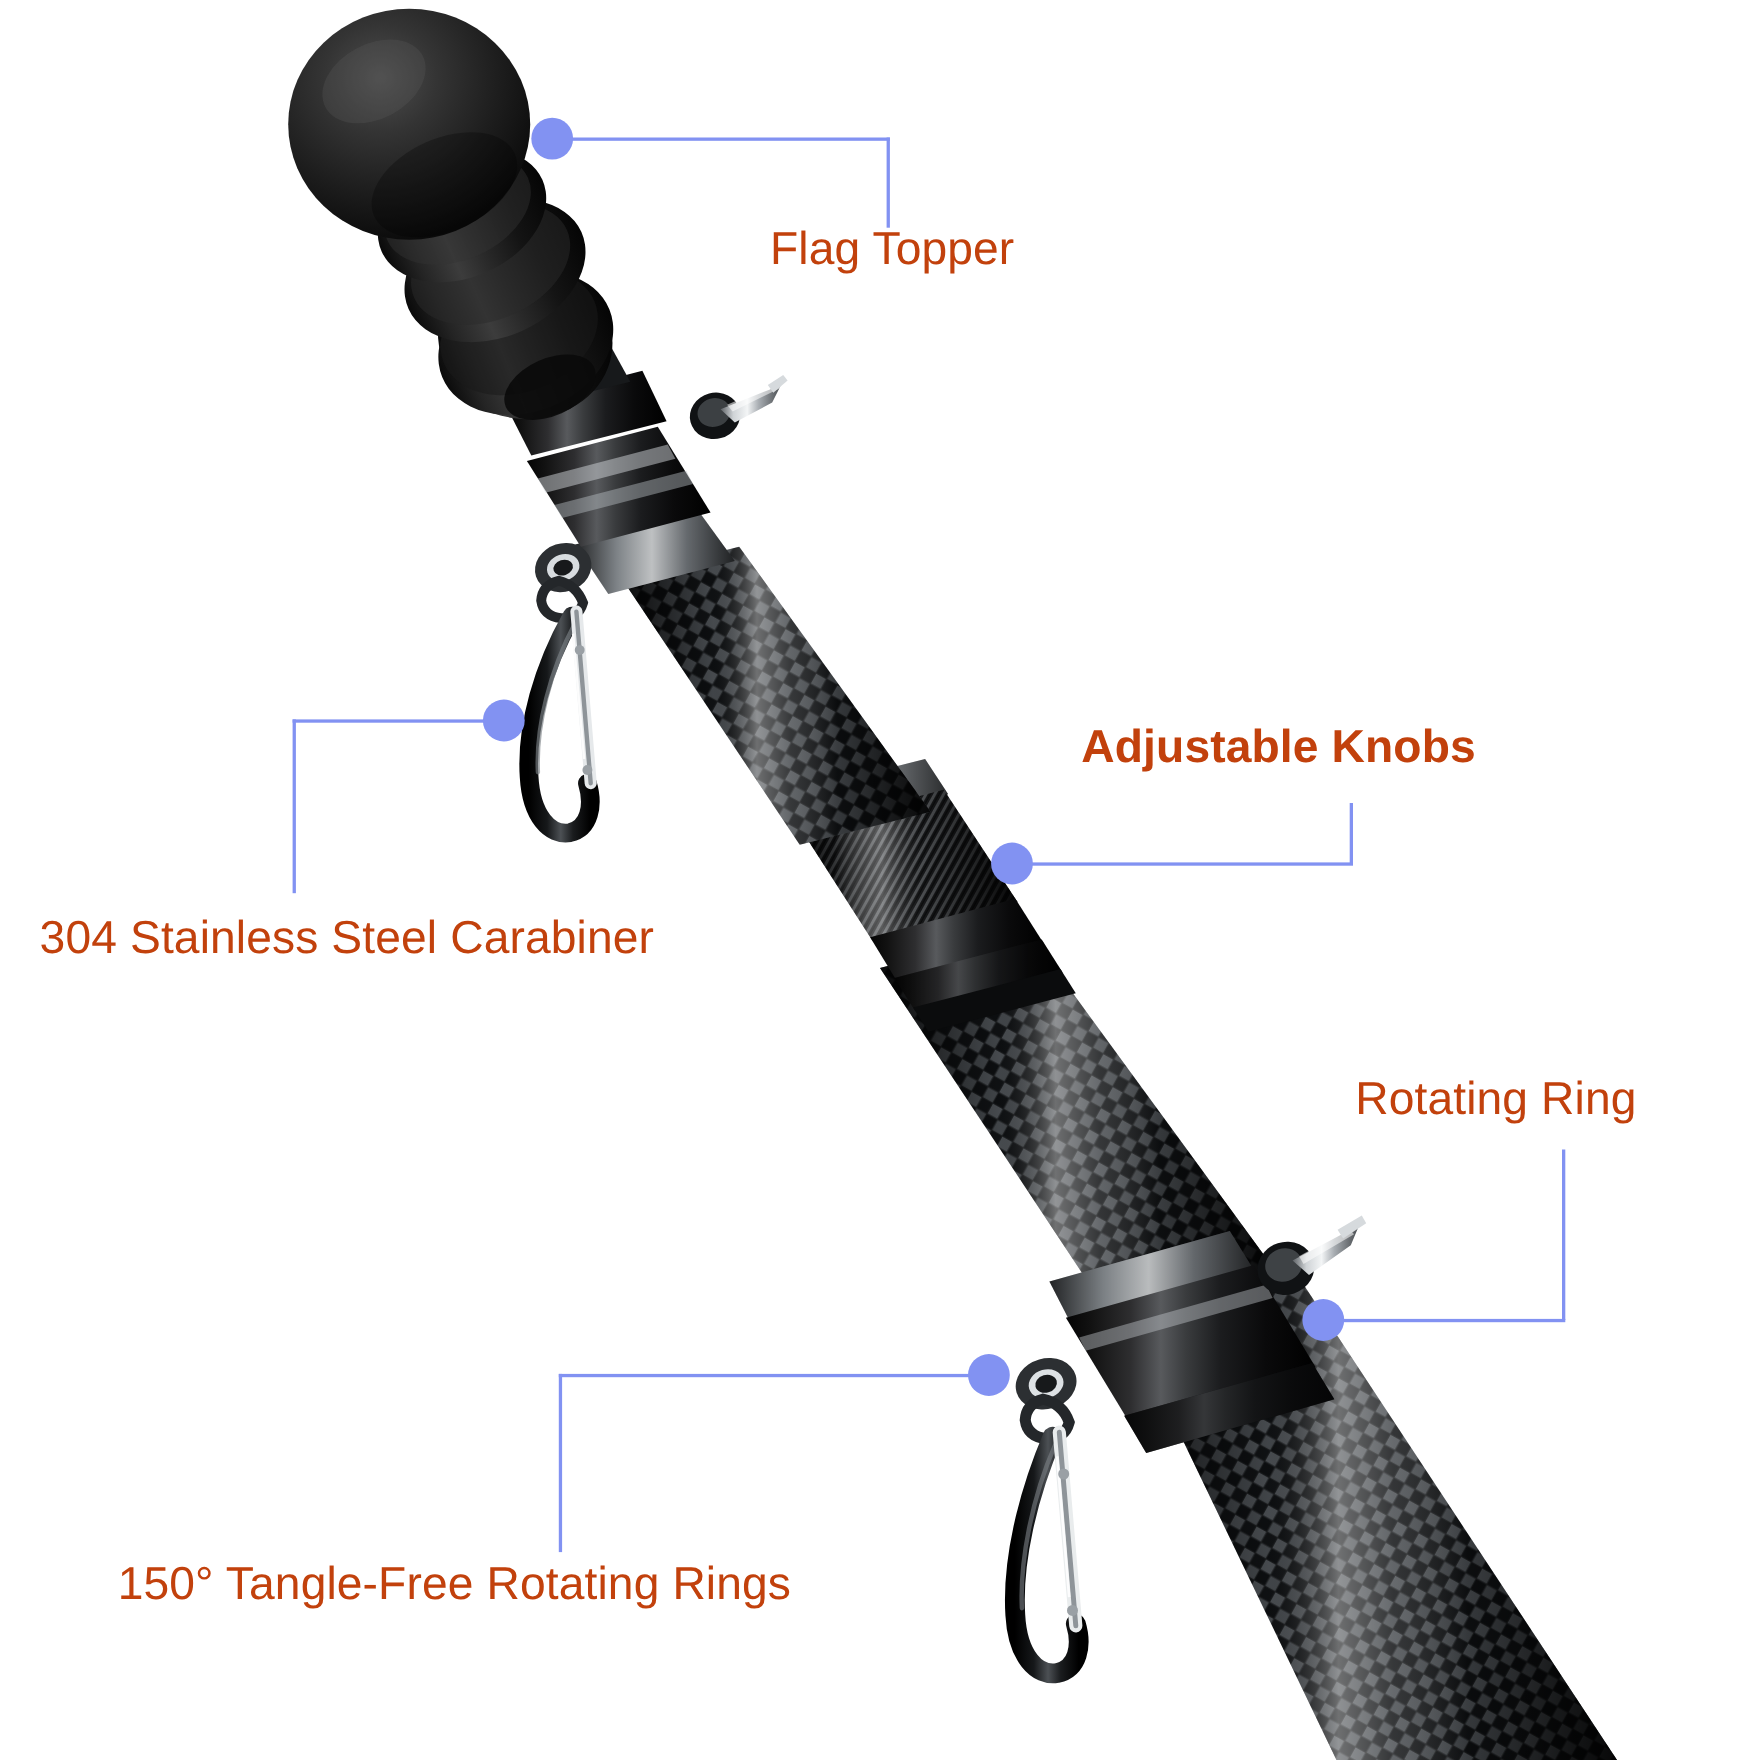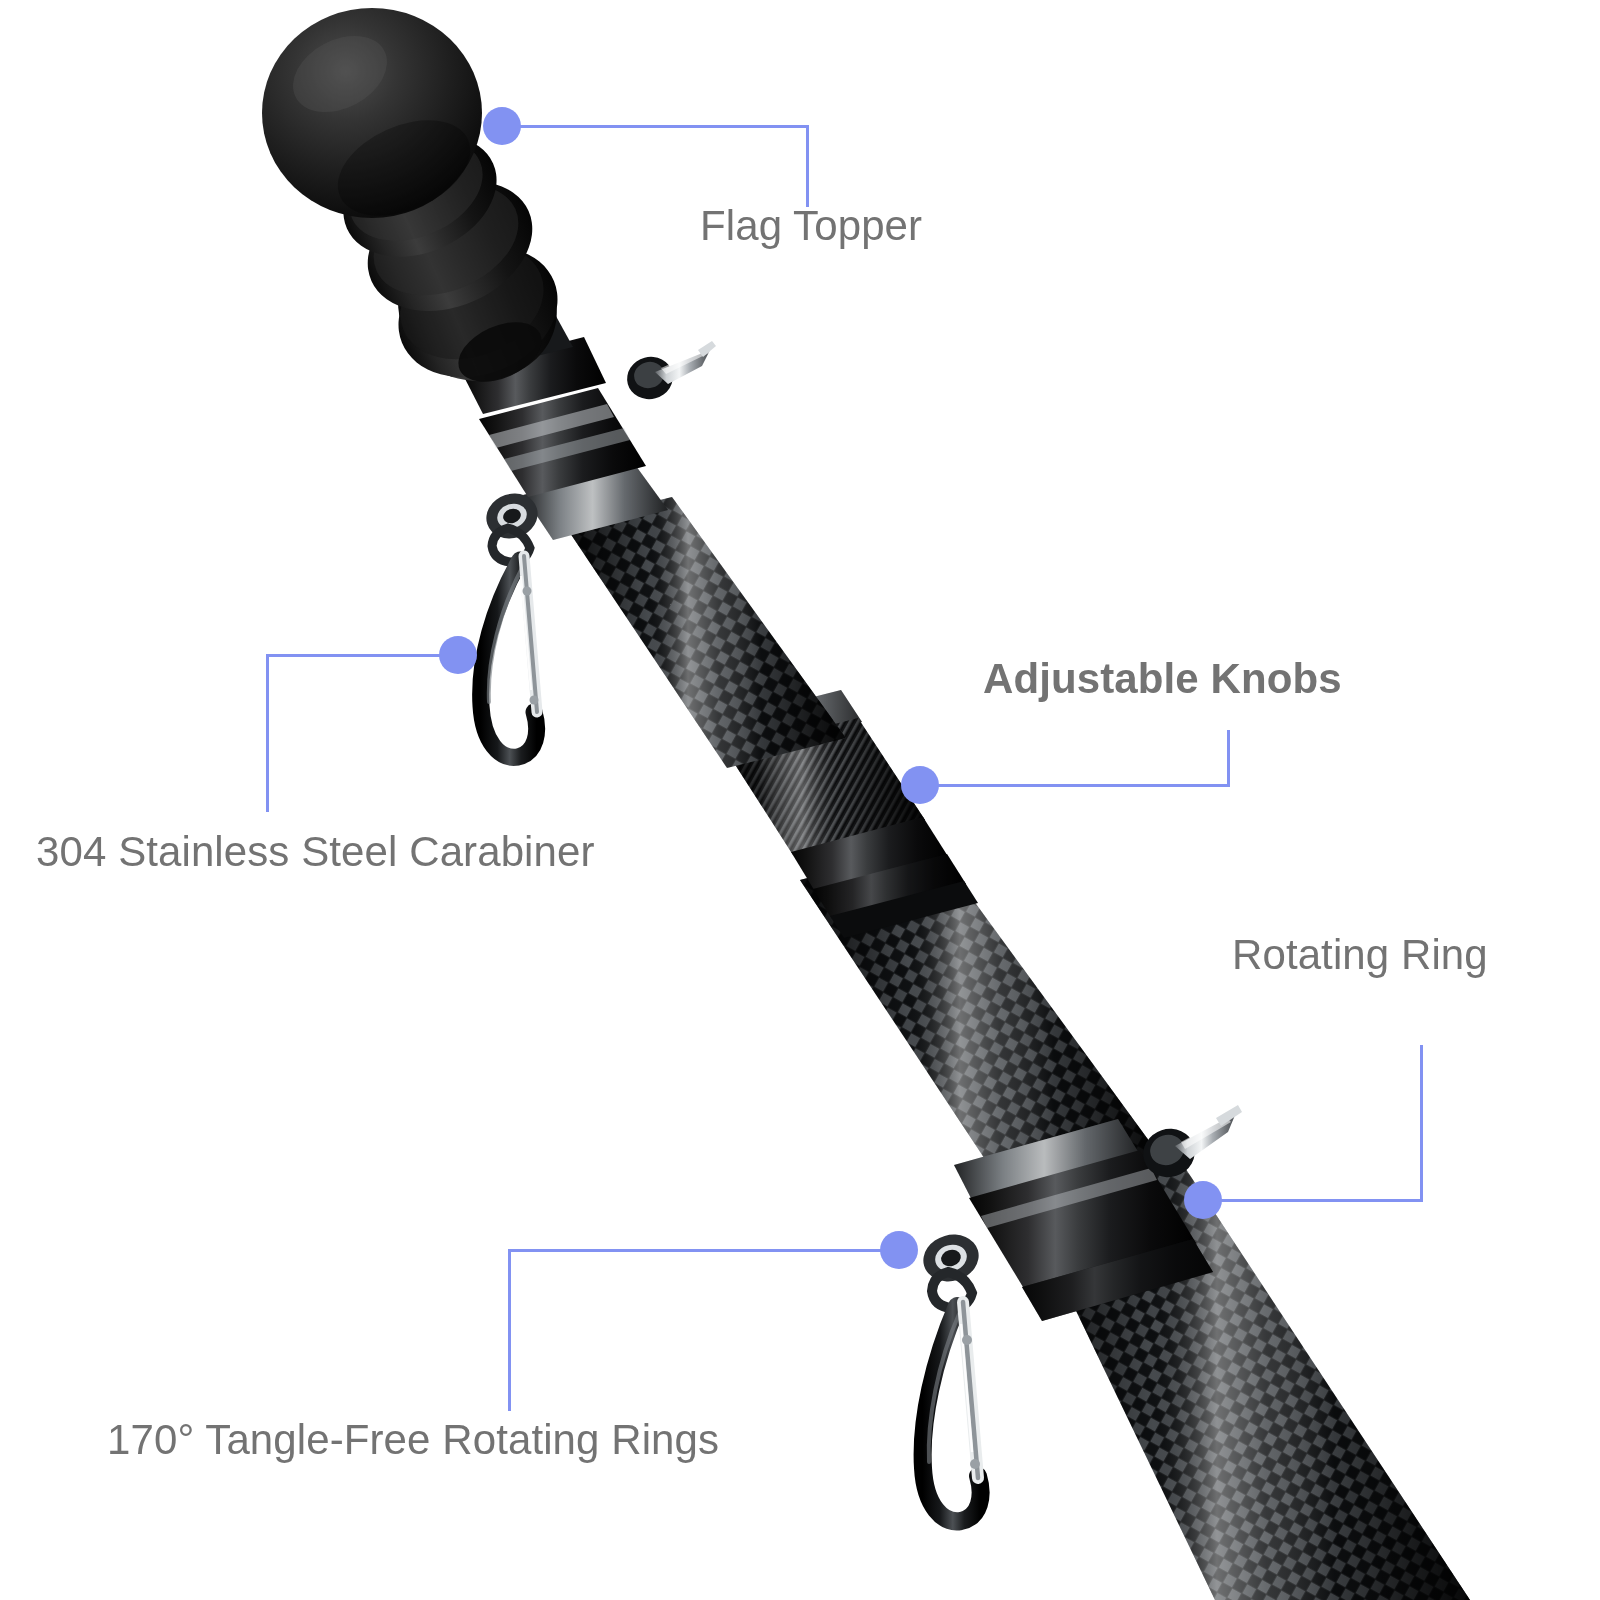--- a/index.html
+++ b/index.html
@@ -14,21 +14,21 @@
   
   #product{position:absolute;inset:0;}
   #product svg{position:absolute;left:0;top:0;}
 
   
   #callouts{position:absolute;inset:0;}
   .cl-h{position:absolute;height:3px;}
   .cl-v{position:absolute;width:3px;}
   .cl-dot{position:absolute;width:38px;height:38px;border-radius:50%;}
   .cl-label{
-    position:absolute;color:#737373;font-size:42px;line-height:1.05;
+    position:absolute;color:#c2410c;font-size:42px;line-height:1.05;
     white-space:nowrap;letter-spacing:0.1px;
   }
 </style>
 </head>
 <body>
 
 <div id="stage">
 
   <div id="product">
     <svg width="1600" height="1600" viewBox="0 0 1600 1600" xmlns="http://www.w3.org/2000/svg">
@@ -286,24 +286,24 @@
       <div class="cl-h" style="left:920px;top:784px;width:310px;background:#8292F2;"></div>
       <div class="cl-v" style="left:1227px;top:730px;height:55px;background:#8292F2;"></div>
       <div class="cl-dot" style="left:901px;top:766px;background:#8292F2;"></div>
       <div class="cl-label" style="left:983px;top:657px;font-weight:bold;">Adjustable Knobs</div>
     </div>
 
     <div class="callout">
       <div class="cl-h" style="left:1203px;top:1199px;width:220px;background:#8292F2;"></div>
       <div class="cl-v" style="left:1420px;top:1045px;height:155px;background:#8292F2;"></div>
       <div class="cl-dot" style="left:1184px;top:1181px;background:#8292F2;"></div>
-      <div class="cl-label" style="left:1232px;top:933px;text-align:center;">Rotating Ring</div>
+      <div class="cl-label" style="left:1232px;top:977px;text-align:center;">Rotating Ring</div>
     </div>
 
     <div class="callout">
       <div class="cl-h" style="left:508px;top:1249px;width:400px;background:#8292F2;"></div>
       <div class="cl-v" style="left:508px;top:1249px;height:162px;background:#8292F2;"></div>
       <div class="cl-dot" style="left:880px;top:1231px;background:#8292F2;"></div>
-      <div class="cl-label" style="left:107px;top:1418px;">170° Tangle-Free Rotating Rings</div>
+      <div class="cl-label" style="left:107px;top:1418px;">150° Tangle-Free Rotating Rings</div>
     </div>
 
   </div>
 </div>
 
 </body></html>

